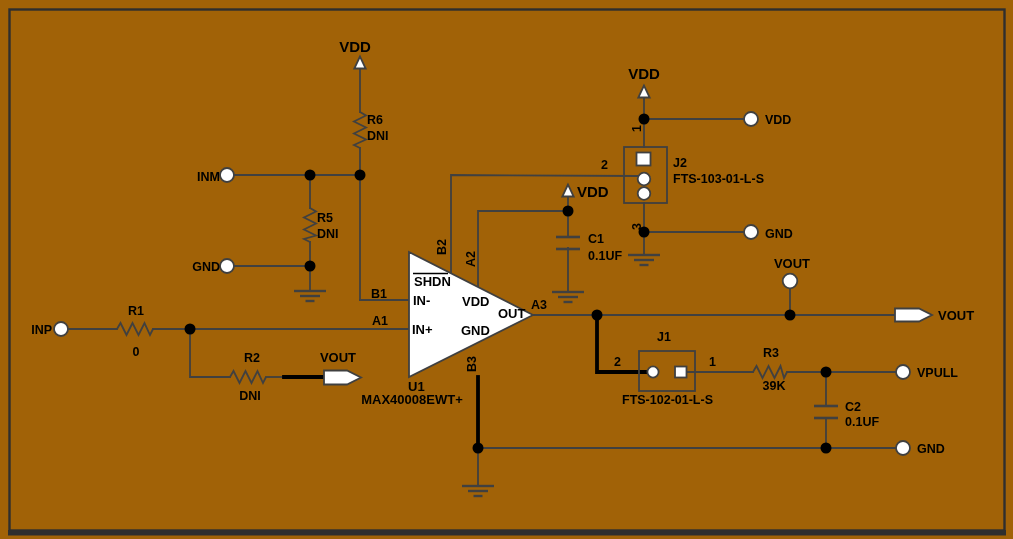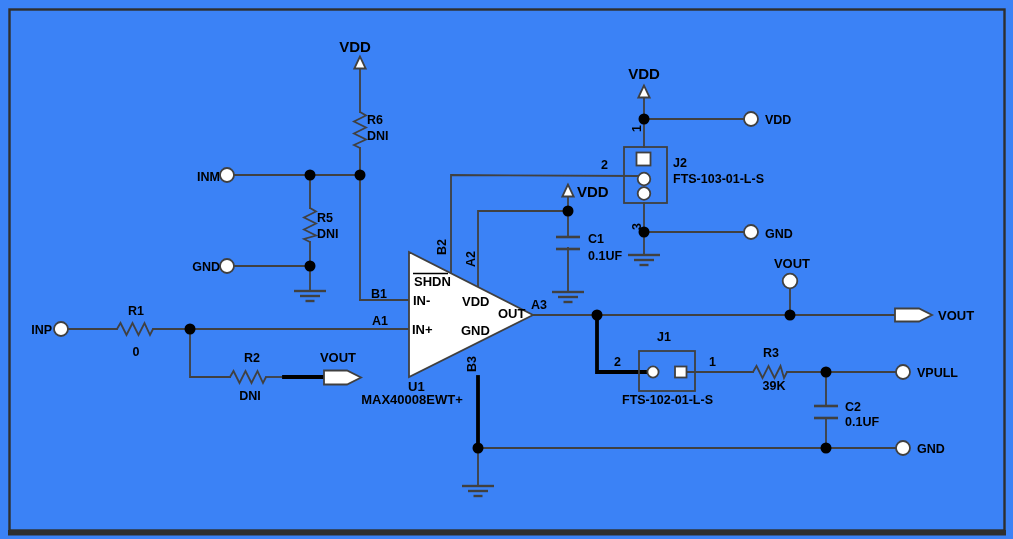--- a/index.html
+++ b/index.html
@@ -1,16 +1,16 @@
 <!DOCTYPE html>
 <html><head>
 <meta charset="utf-8">
 <style>
   html,body{margin:0;padding:0;background:#fff;}
-  .sheet{position:relative;width:1013px;height:539px;background:#3b82f6;overflow:hidden;
+  .sheet{position:relative;width:1013px;height:539px;background:#a16207;overflow:hidden;
          font-family:"Liberation Sans",sans-serif;}
   svg{display:block;}
   svg text{font-family:"Liberation Sans",sans-serif;font-weight:bold;fill:#000;font-size:12.5px;}
   svg text.lg{font-size:15px;}
   svg text.md{font-size:13px;}
   .w{stroke:#404040;stroke-width:1.8;fill:none;stroke-linecap:square;}
   .wb{stroke:#000000;stroke-width:3.8;fill:none;stroke-linecap:square;}
   .sym{stroke:#404040;stroke-width:1.8;fill:none;}
   .symw{stroke:#404040;stroke-width:1.8;fill:#ffffff;}
   .dot{fill:#000000;stroke:none;}

